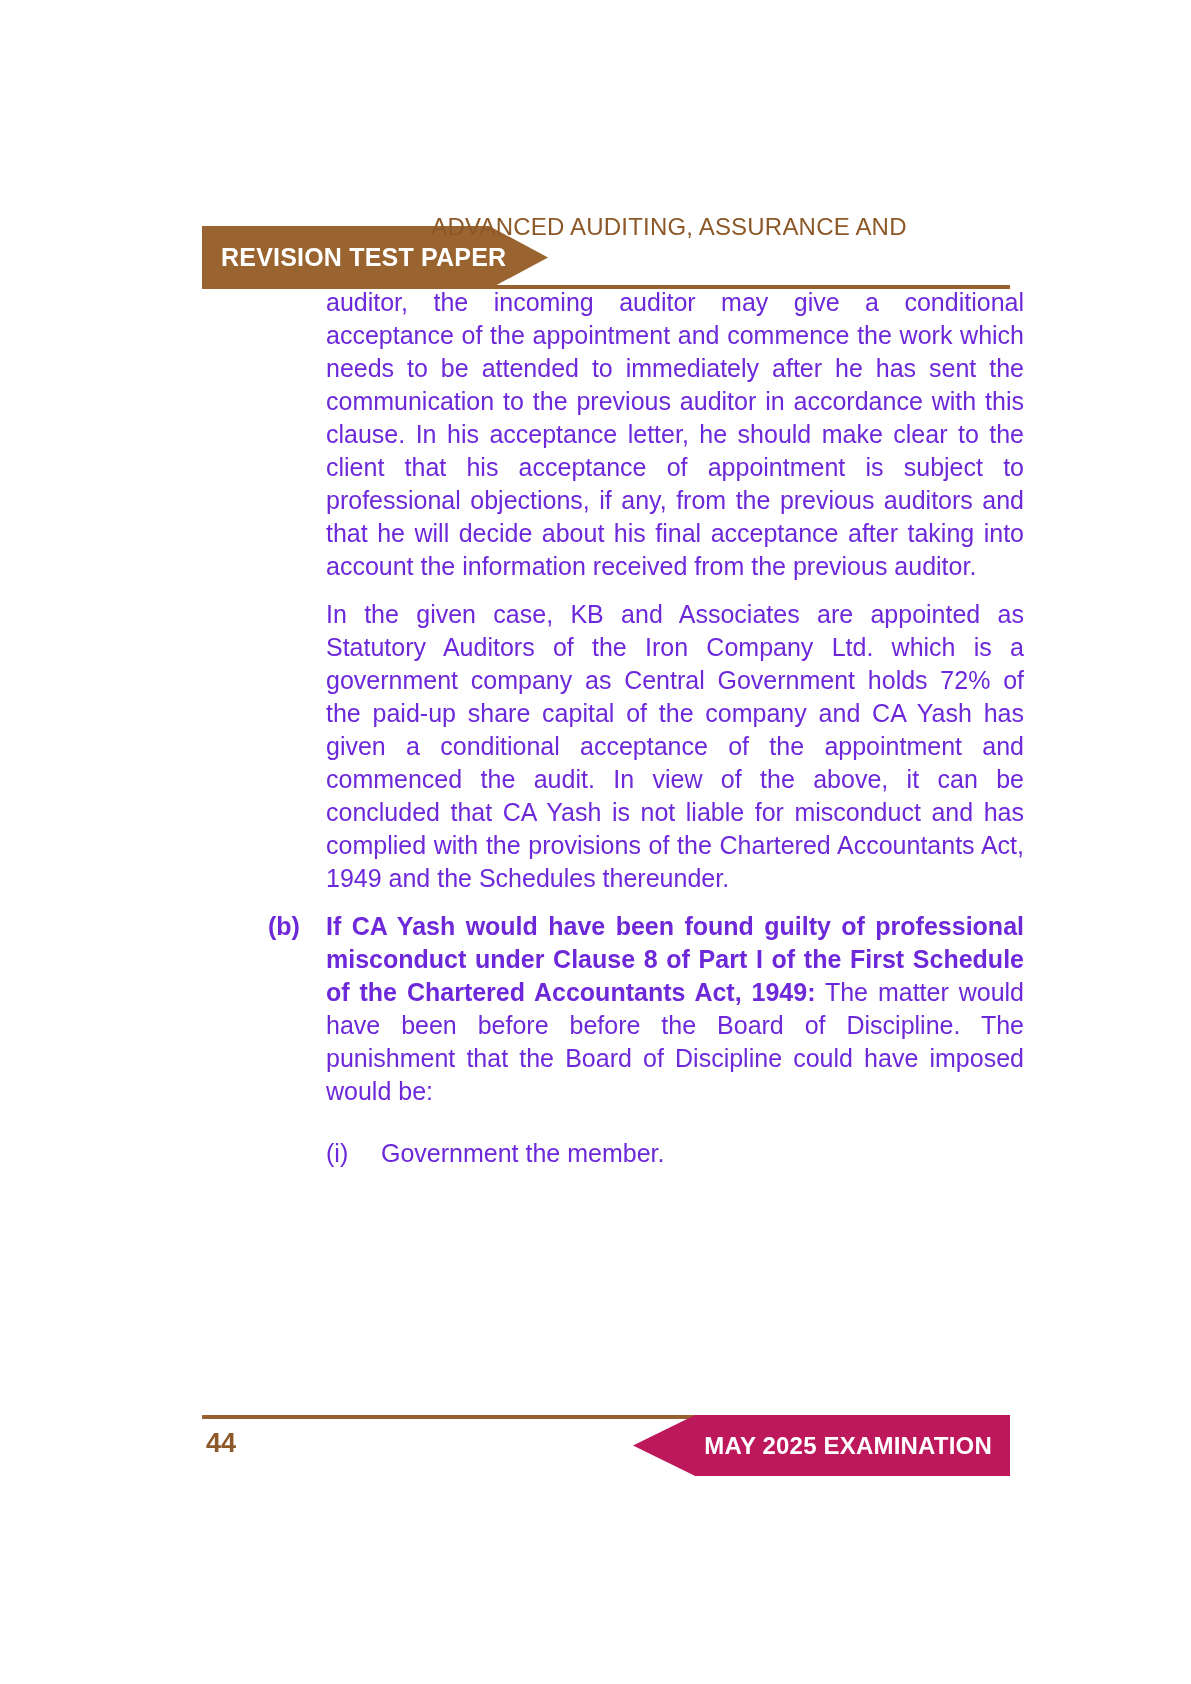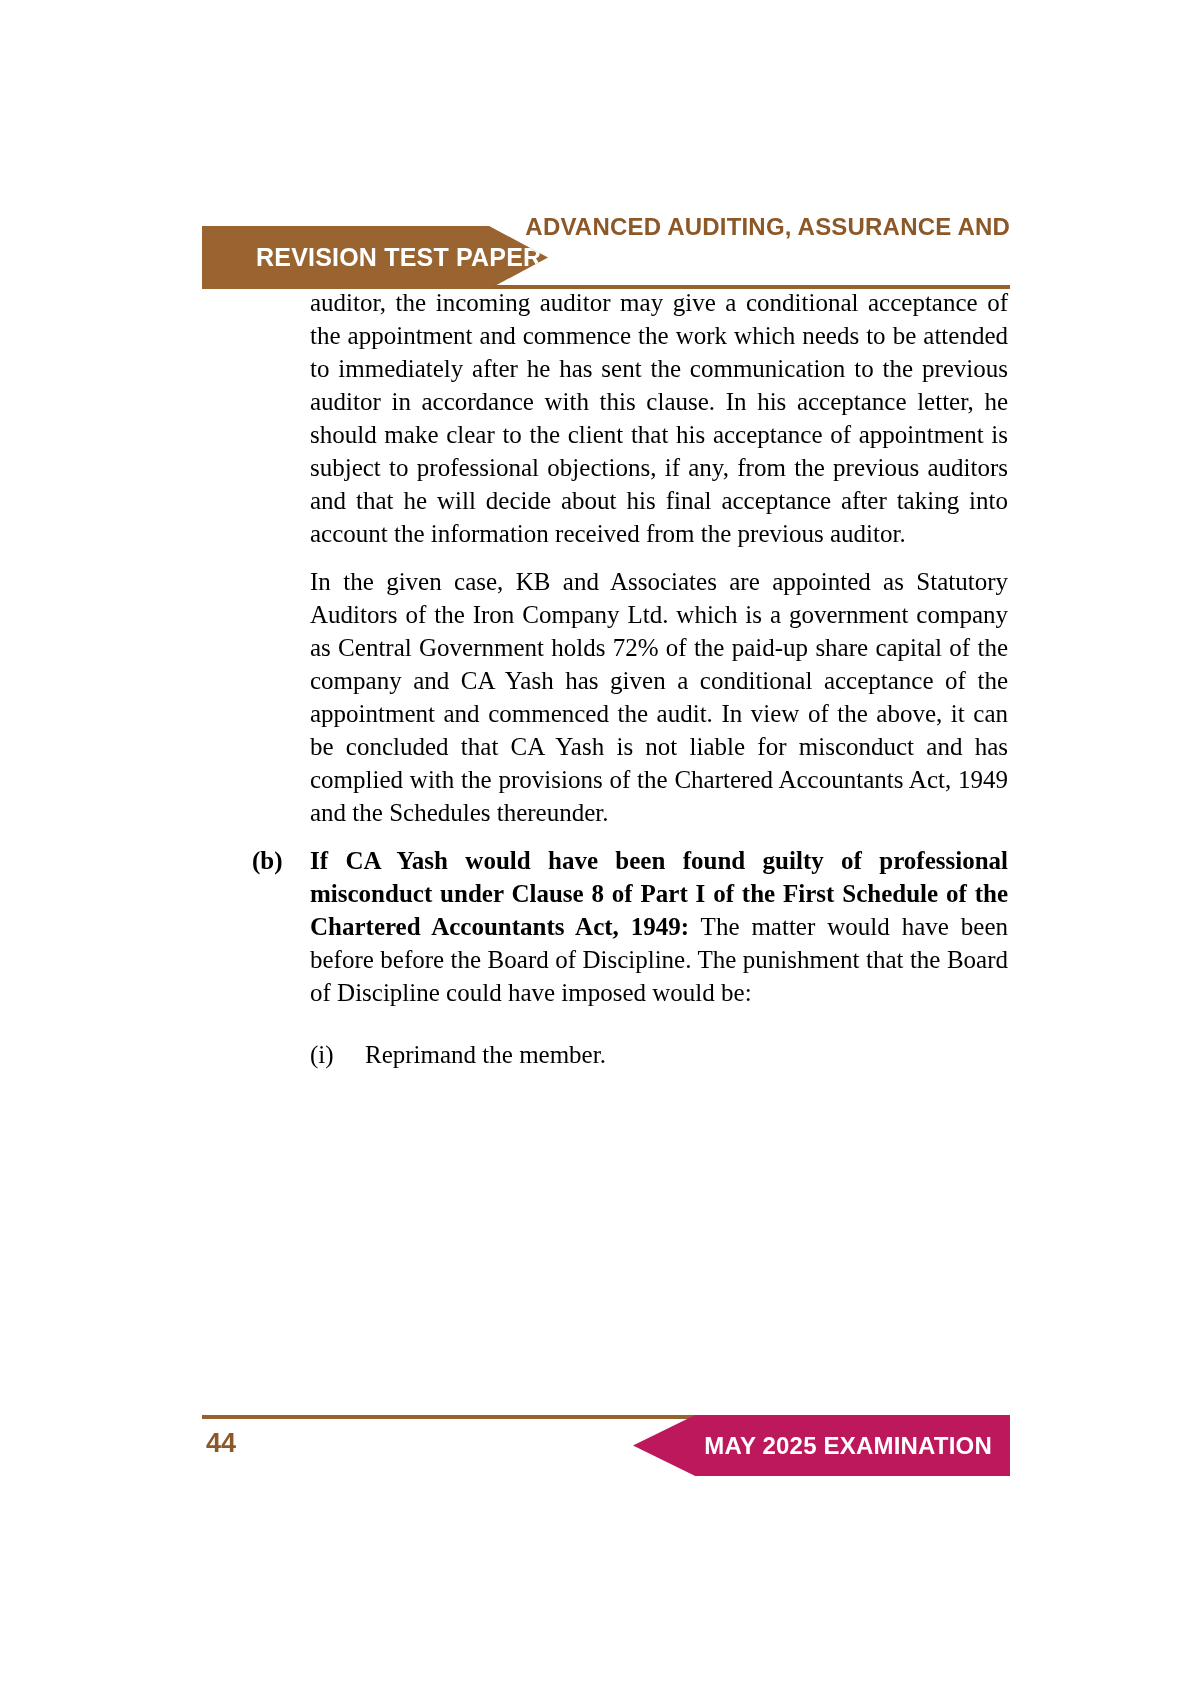--- a/index.html
+++ b/index.html
@@ -25,41 +25,40 @@
     position: absolute;
     left: 202px; top: 226px;
     width: 346px; height: 63px;
     background: #99642f;
     clip-path: polygon(0 0, 83% 0, 100% 50%, 83% 100%, 0 100%);
     display: flex; align-items: center;
     color: #ffffff;
     font-size: 25px; font-weight: bold;
     letter-spacing: 0.2px;
   }
-  .header-banner span { padding-left: 11px; width: 83%; text-align: right; white-space: nowrap; margin-left: 43px; }
+  .header-banner span { padding-left: 19px; width: 83%; text-align: right; white-space: nowrap; }
   .header-title {
     position: absolute;
-    right: 181px; top: 211px;
+    right: 172px; top: 211px;
     width: 700px;
-    text-align: right;
+    text-align: center;
     color: #8c5827;
-    font-size: 24px; font-weight: bold;
+    font-size: 24px; font-weight: normal;
     line-height: 31px;
     letter-spacing: 0.2px;
   }
 
   
   .content {
     position: absolute;
-    left: 310px; top: 286px;
+    left: 326px; top: 286px;
     width: 698px;
-    color: #000000;
+    color: #6d28d9;
     font-size: 25px;
     line-height: 33px;
-    font-family: Liberation Serif, serif;
   }
   .para {
     text-align: justify;
     margin-bottom: 15px;
   }
   .item-b {
     display: flex;
     margin-top: 6px;
     margin-bottom: 14px;
   }
@@ -122,21 +121,21 @@
     <p class="para">In the given case, KB and Associates are appointed as Statutory Auditors of the Iron Company Ltd. which is a government company as Central Government holds 72% of the paid-up share capital of the company and CA Yash has given a conditional acceptance of the appointment and commenced the audit. In view of the above, it can be concluded that CA Yash is not liable for misconduct and has complied with the provisions of the Chartered Accountants Act, 1949 and the Schedules thereunder.</p>
 
     <div class="item-b">
       <div class="item-label">(b)</div>
       <p class="para item-body"><strong>If CA Yash would have been found guilty of professional misconduct under Clause 8 of Part I of the First Schedule of the Chartered Accountants Act, 1949:</strong><span> The matter would have been before before the Board of Discipline. The punishment that the Board of Discipline could have imposed would be:</span></p>
     </div>
 
     <div class="rlist">
       <div class="rlist-row">
         <div class="rlist-marker">(i)</div>
-        <div class="rlist-text">Reprimand the member.</div>
+        <div class="rlist-text">Government the member.</div>
       </div>
     </div>
   </div>
 
   <div class="footer-rule"></div>
   <div class="footer-banner">
     <span>MAY 2025 EXAMINATION</span>
   </div>
   <div class="page-number">44</div>
 

